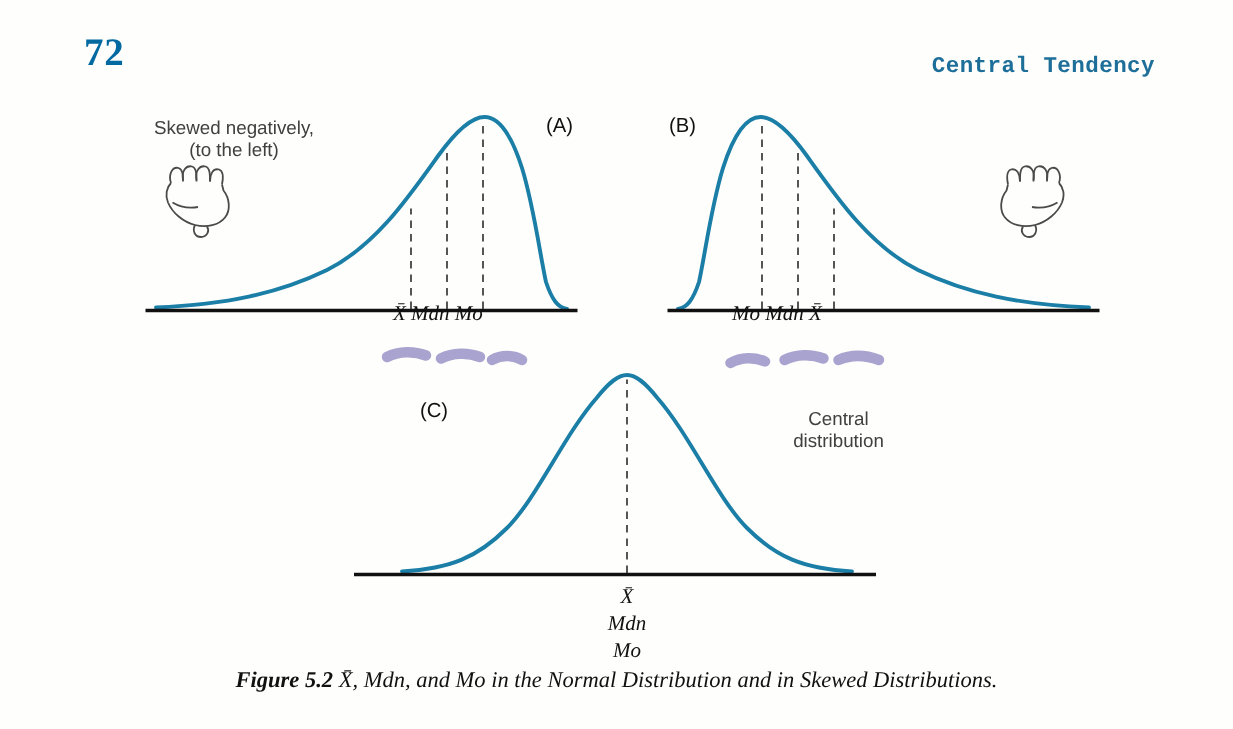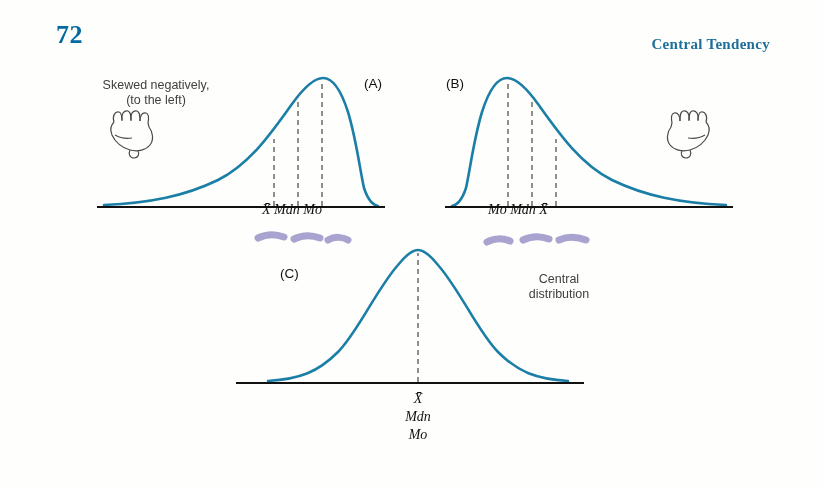--- a/index.html
+++ b/index.html
@@ -26,21 +26,21 @@
     font-family: "Liberation Serif", serif;
     font-weight: bold;
     font-size: 26px;
     color: #0369a1;
     letter-spacing: 0.5px;
   }
   .running-head {
     position: absolute;
     right: 52px;
     top: 36px;
-    font-family: Liberation Serif, serif;
+    font-family: Liberation Mono, monospace;
     font-weight: bold;
     font-size: 15px;
     color: #1d6f9a;
     letter-spacing: 0.3px;
   }
   svg.figure {
     position: absolute;
     left: 0;
     top: 0;
     width: 822px;
@@ -180,14 +180,17 @@
 
   <div class="panel-letter" style="left:280px; top:266px;">(C)</div>
 
   <div class="lbl" style="left:494px; top:272px; width:130px;">Central
 distribution</div>
 
   <div class="stat-col" style="left:378px; top:390px; width:80px;">X̄
 Mdn
 Mo</div>
 
+  <div class="caption">
+    <b>Figure 5.2</b><span> </span><span class="cap-text">X̄, Mdn, and Mo in the Normal Distribution and in Skewed Distributions.</span>
+  </div>
 
 </div>
 
 </body></html>

